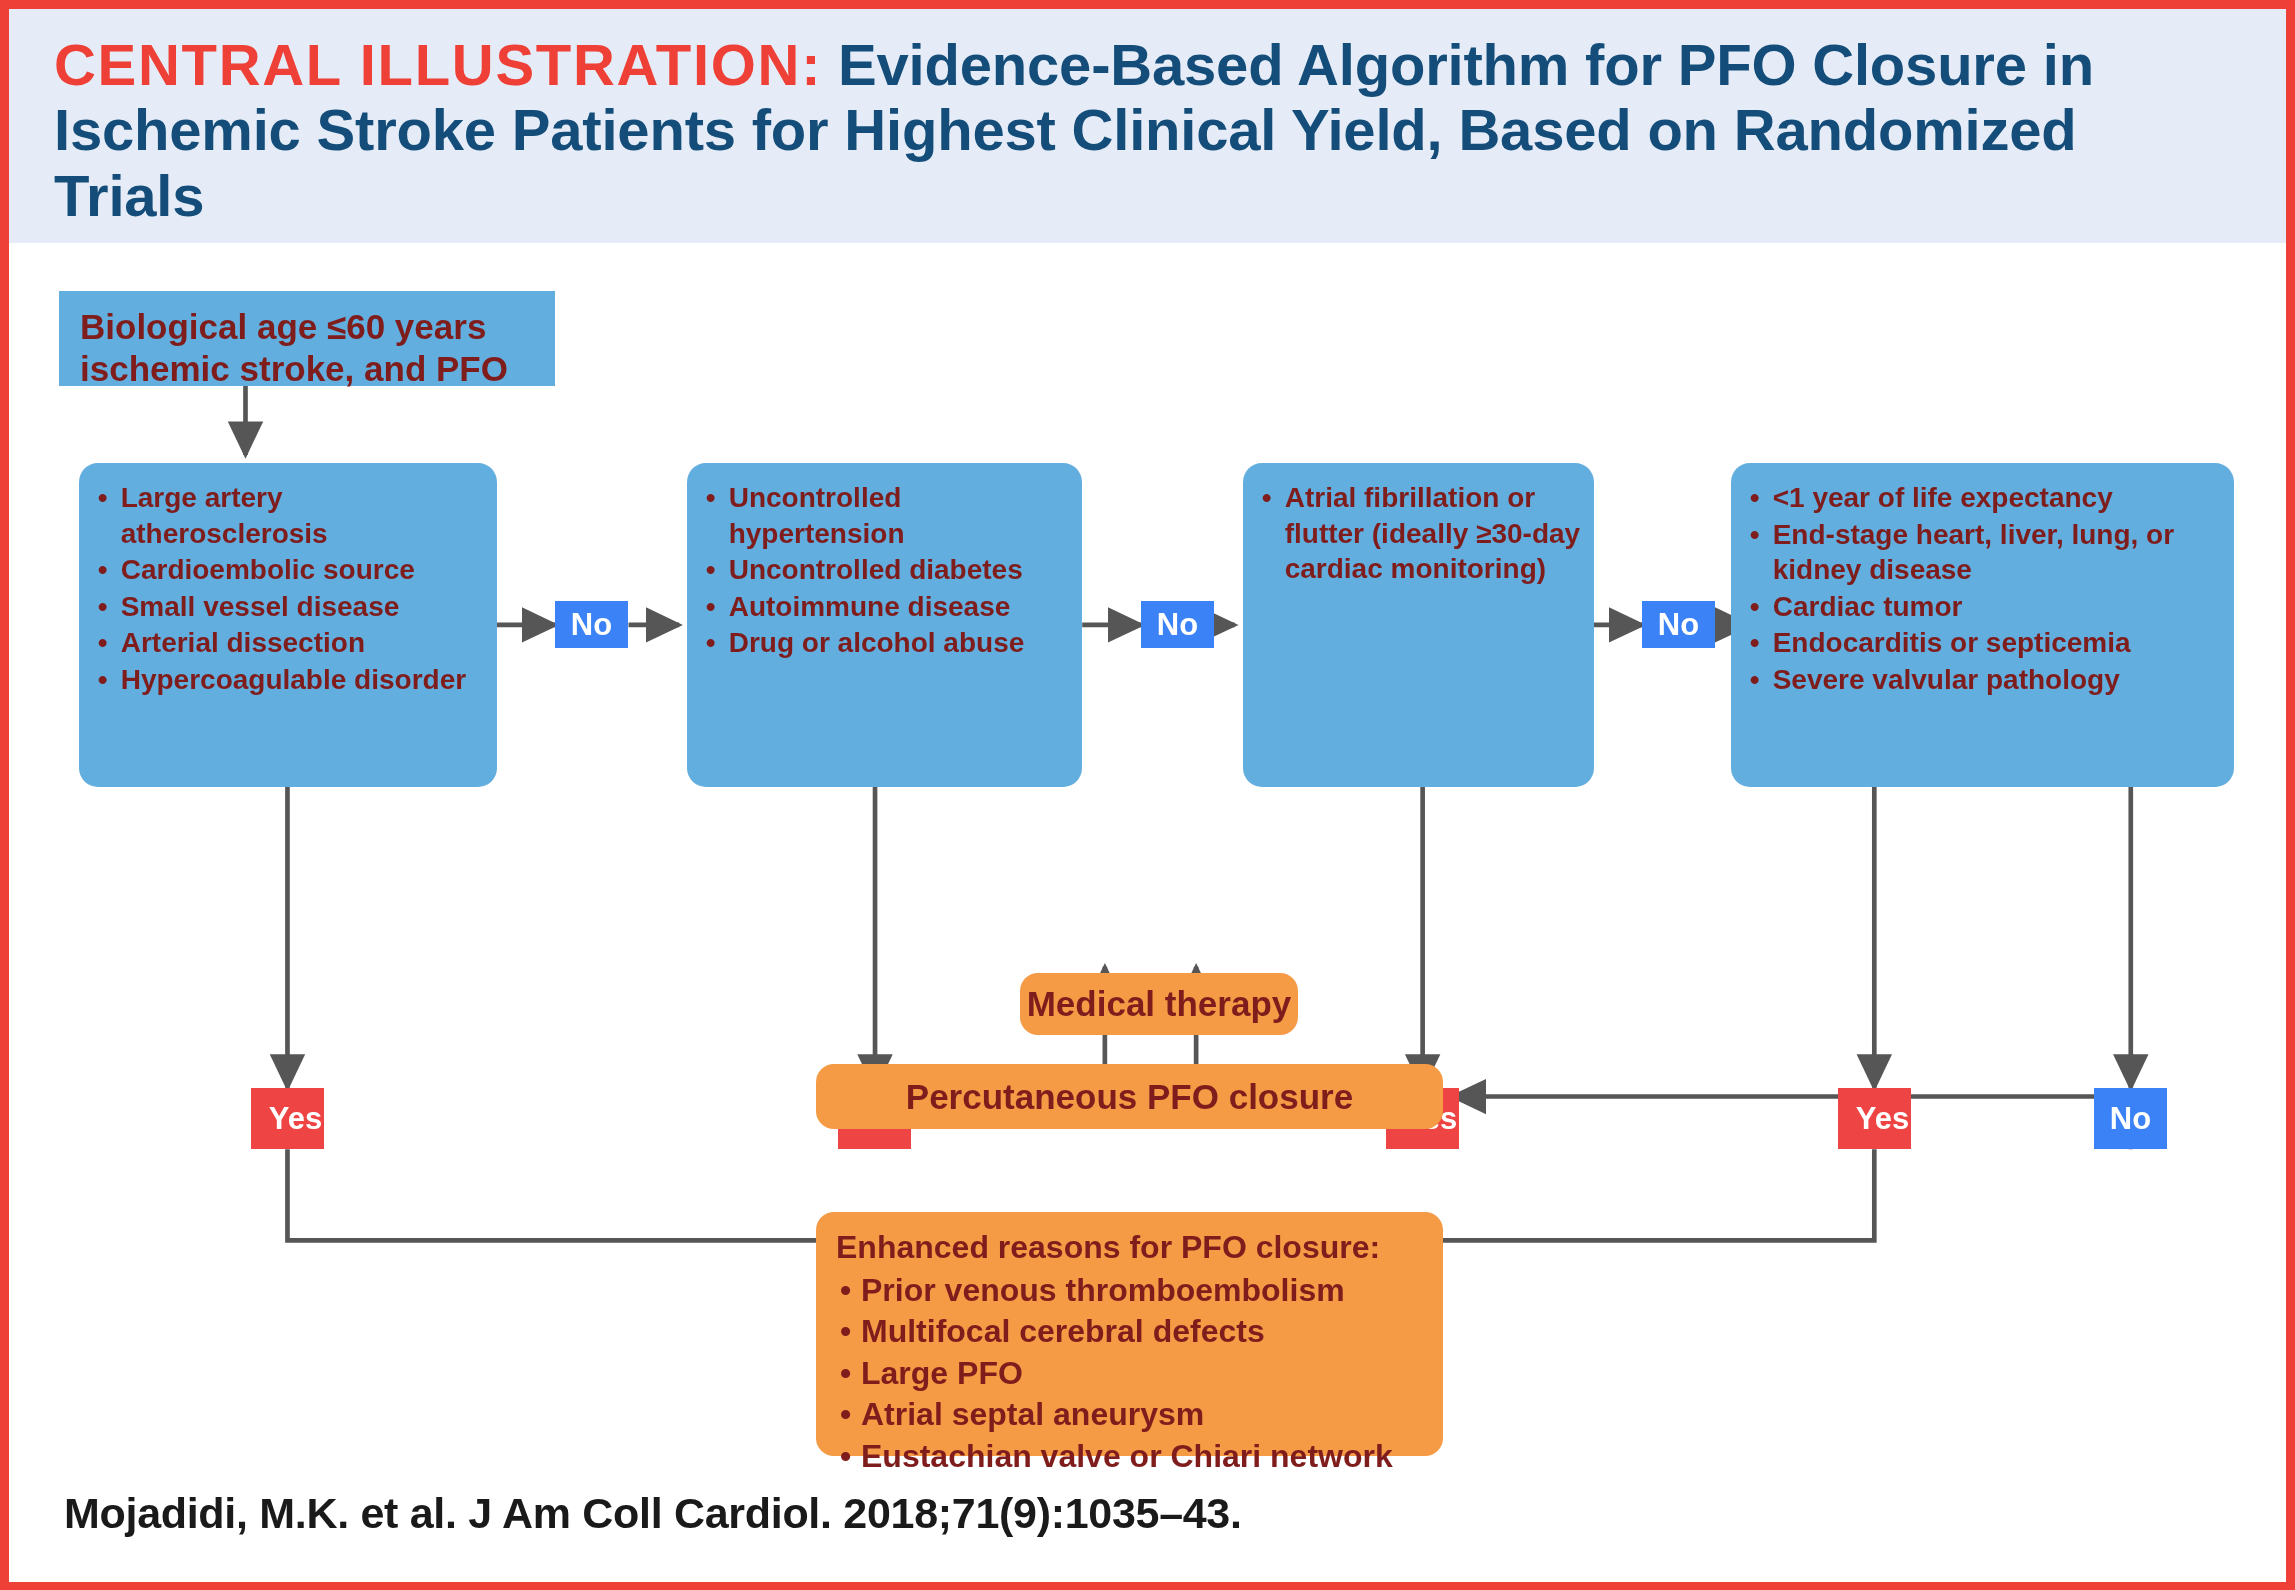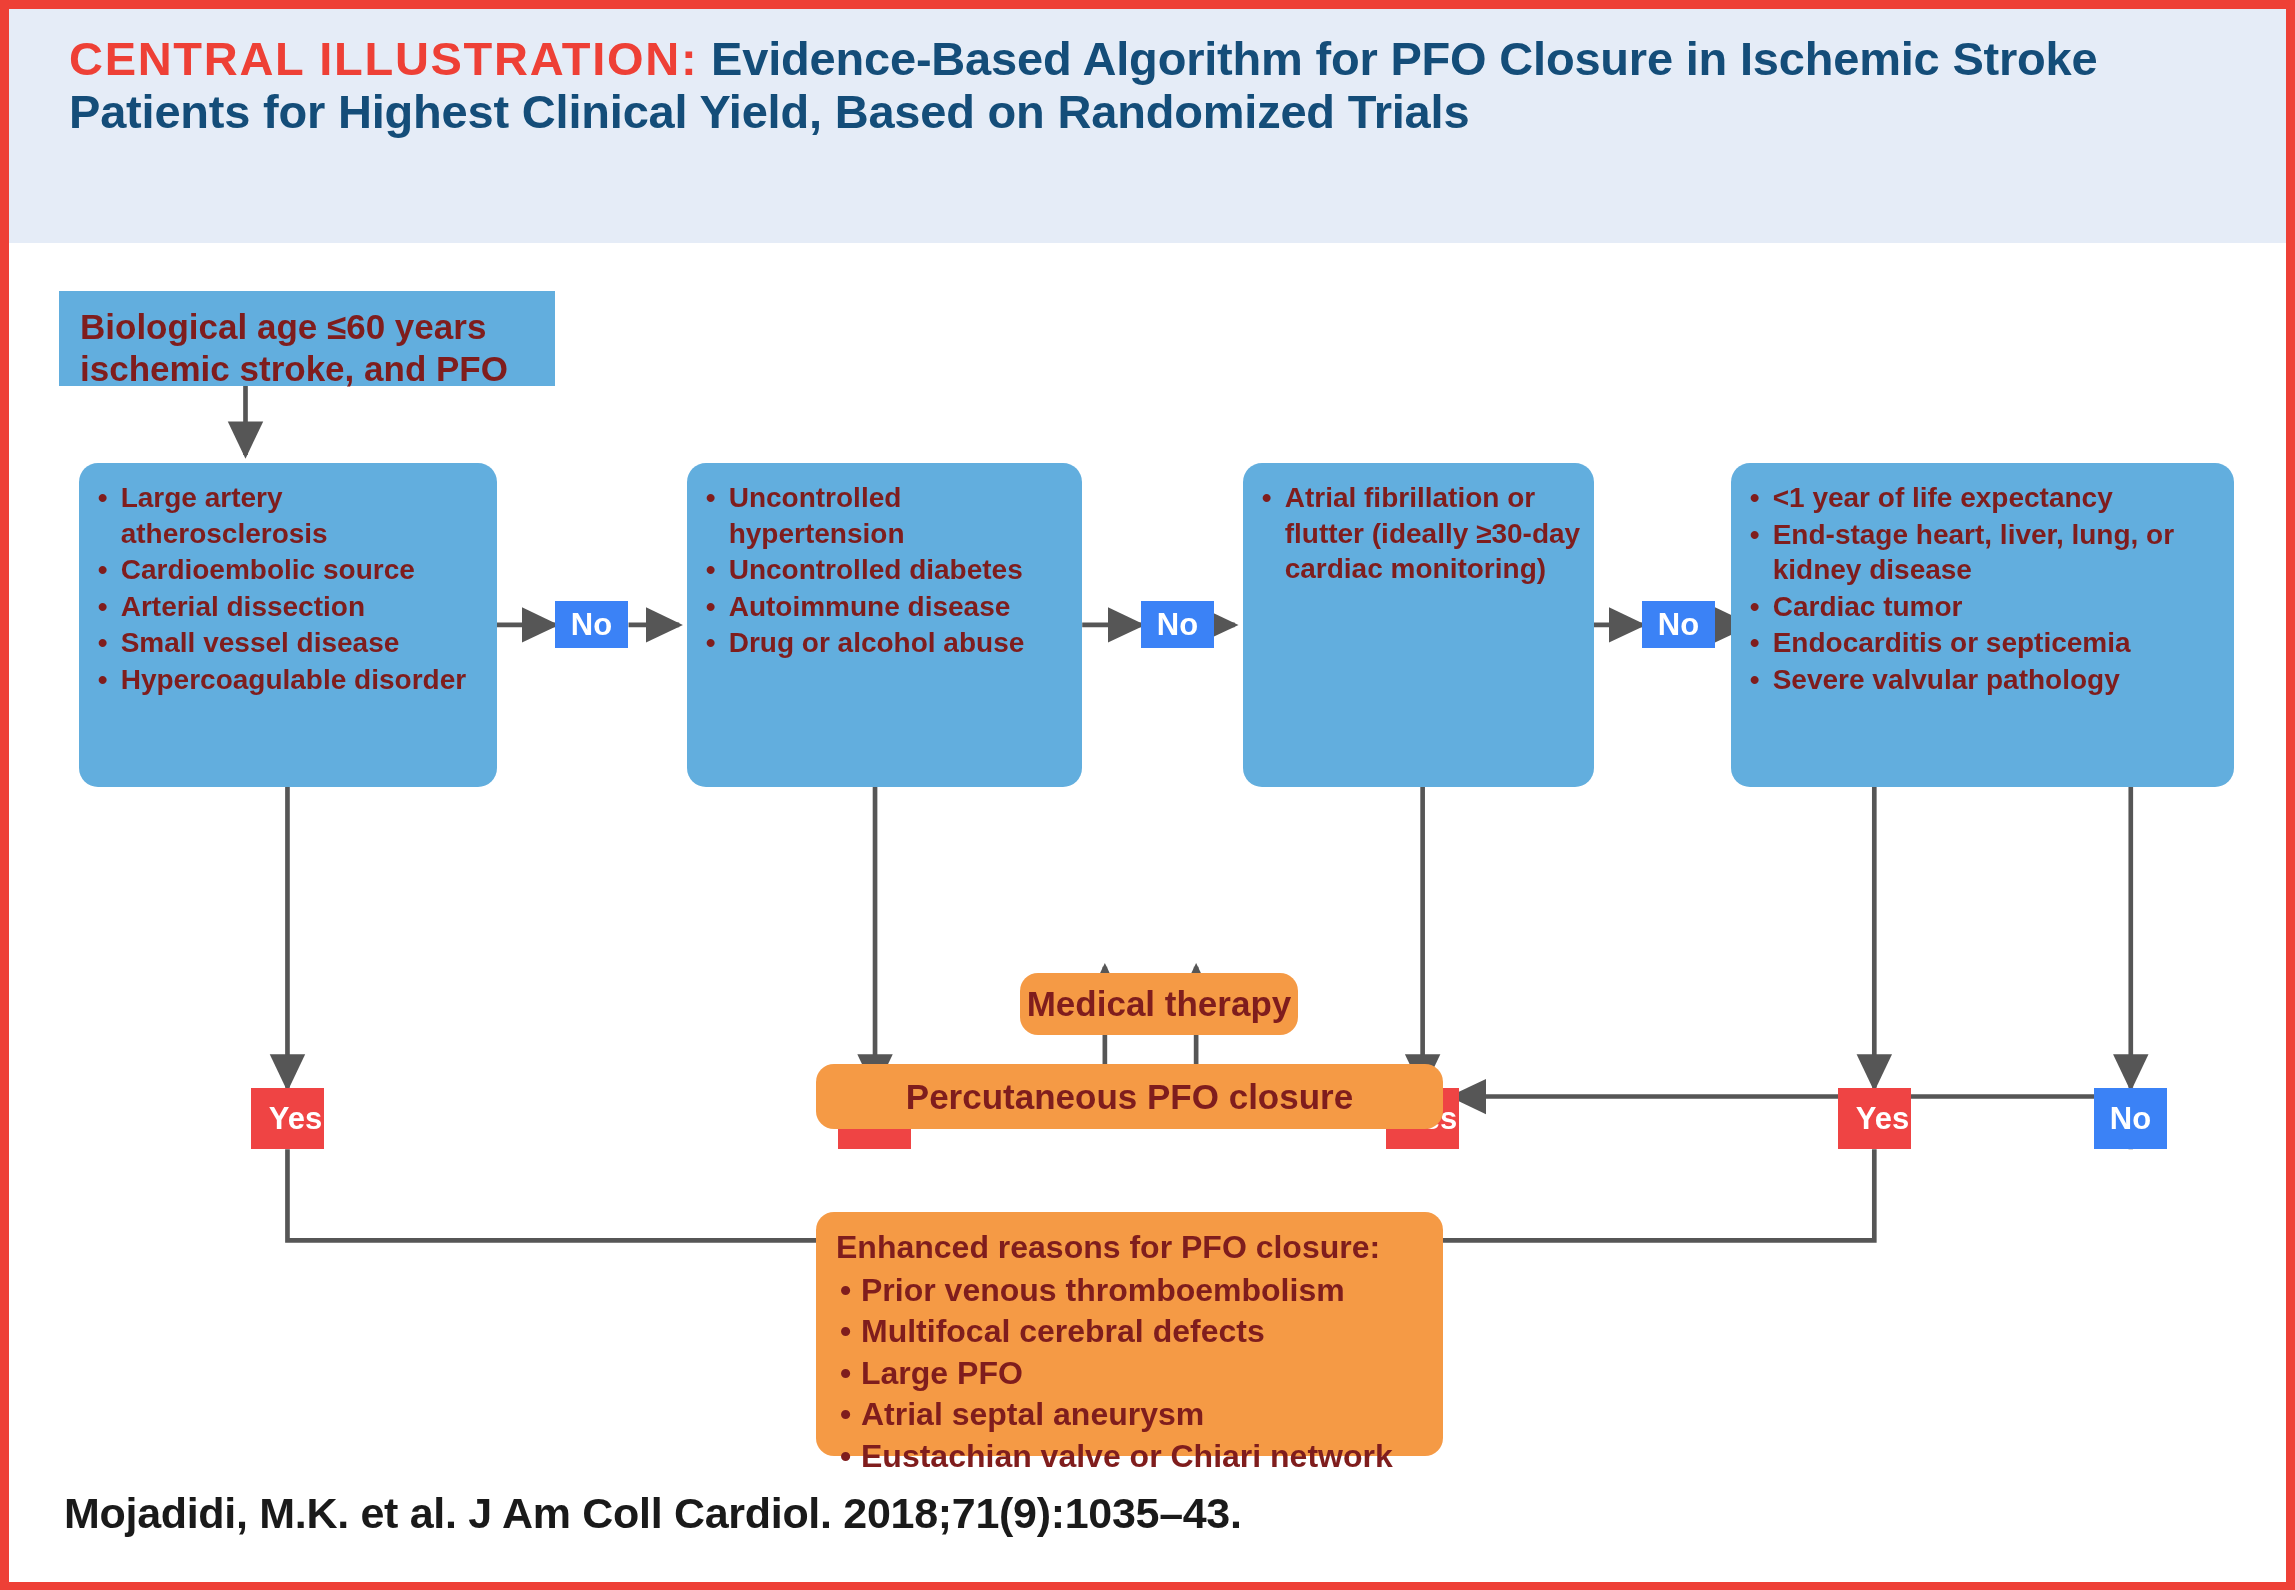--- a/index.html
+++ b/index.html
@@ -21,27 +21,26 @@
   #header{
     position:absolute;
     left:0; top:0;
     width:2277px;
     height:234px;
     background:#e5ecf7;
     box-sizing:border-box;
     padding:22.6px 40px 0 45px;
   }
   #header-title{
-    font-size:47px;
+    font-size:58px;
     line-height:1.13;
     font-weight:bold;
     color:#144d79;
     letter-spacing:-0.2px;
     max-width:2152px;
-    margin-left:15px;
   }
   #header-title .ci-label{
     color:#ee4036;
     letter-spacing:1.7px;
     font-weight:bold;
   }
 
   
   #diagram{
     position:absolute;
@@ -204,22 +203,22 @@
     </svg>
 
     <div class="node blue start-node">
       <span>Biological age ≤60 years ischemic stroke, and PFO</span>
     </div>
 
     <div id="crit-1" class="node blue crit">
       <ul>
         <li>Large artery atherosclerosis</li>
         <li>Cardioembolic source</li>
+        <li>Small vessel disease</li>
         <li>Arterial dissection</li>
-        <li>Small vessel disease</li>
         <li>Hypercoagulable disorder</li>
       </ul>
     </div>
 
     <div id="crit-2" class="node blue crit">
       <ul>
         <li>Uncontrolled hypertension</li>
         <li>Uncontrolled diabetes</li>
         <li>Autoimmune disease</li>
         <li>Drug or alcohol abuse</li>

